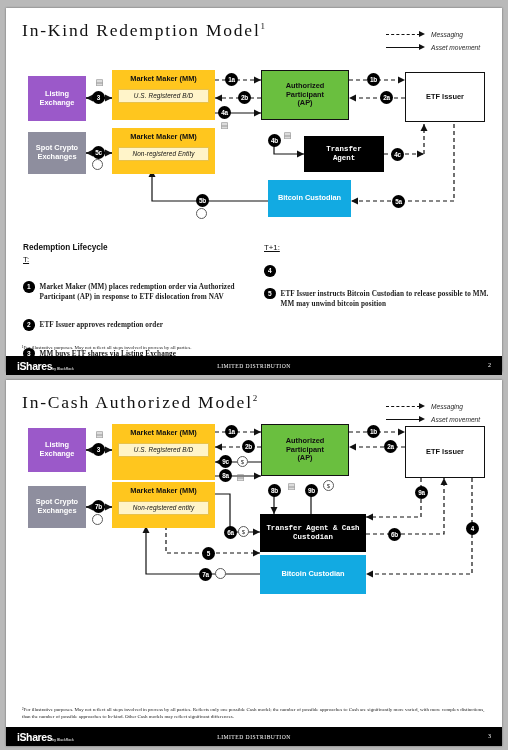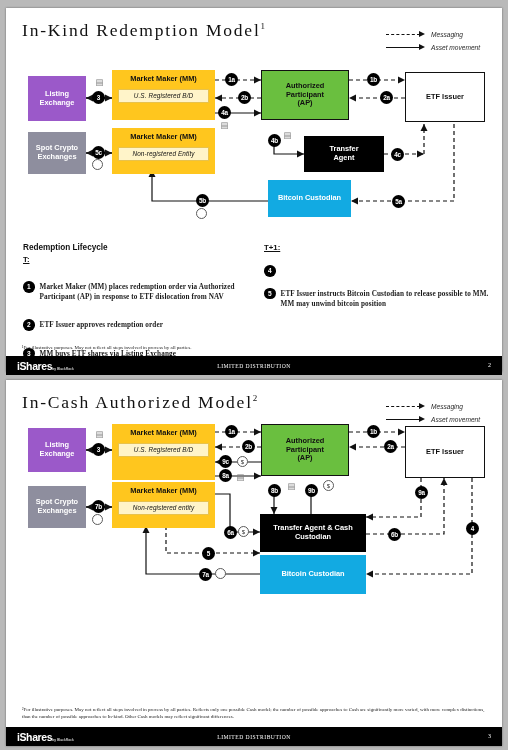--- a/index.html
+++ b/index.html
@@ -51,21 +51,21 @@
   #d2 { height: 180px; top: 42px; }
 
   .node {
     position: absolute; display: flex; flex-direction: column;
     align-items: center; justify-content: center; text-align: center;
     font-size: 7.4px; font-weight: bold; line-height: 1.18;
   }
   .node.purple { background: #9b59c9; color: #fff; }
   .node.gray   { background: #8e8e9e; color: #fff; }
   .node.green  { background: #6abf3f; color: #111; border: 1px solid #111; }
-  .node.black  { background: #000; color: #fff; }
+  .node.black  { background: #000; color: #fff; font-family: Liberation Mono, monospace; }
   .node.blue   { background: #12aae2; color: #fff; }
   .node.white  { background: #fff; color: #111; border: 1.5px solid #111; }
   .node.yellow { background: #ffc61e; color: #111; justify-content: flex-start;
                  padding-top: 5px; }
   .node.yellow .sub {
     background: #fff4c9; border: .6px solid #e8c24c;
     font-weight: normal; font-style: italic; font-size: 6.4px;
     width: calc(100% - 12px); margin-top: 5px; padding: 2.5px 0;
     letter-spacing: .1px;
   }
@@ -89,21 +89,21 @@
     position: absolute; width: 9px; height: 11px;
     display:flex; align-items:center; justify-content:center;
     font-size: 8.5px; color:#7b7b7b;
   }
 
   
   .lifecycle { position: absolute; left: 0; width: 496px; }
   #lc1 { top: 235px; }
   #lc2 { top: 595px; }
   .lc-head { font-size: 8.2px; font-weight: bold; color: #111; }
-  .lc-sub  { font-size: 7.8px; font-weight: bold; color: #111;
+  .lc-sub  { font-size: 7.8px; font-weight: normal; color: #111;
              text-decoration: underline; margin-top: 3px; }
   .lc-col { position: absolute; }
   .lc-col.left  { left: 17px;  width: 228px; }
   .lc-col.right { left: 258px; width: 228px; }
   .lc-item { display: flex; margin-top: 17px; }
   .lc-num {
     flex: 0 0 11.5px; width: 11.5px; height: 11.5px; border-radius: 50%;
     background:#000; color:#fff; font-size:6.6px; font-weight:bold;
     display:flex; align-items:center; justify-content:center; margin-right: 5px;
   }

